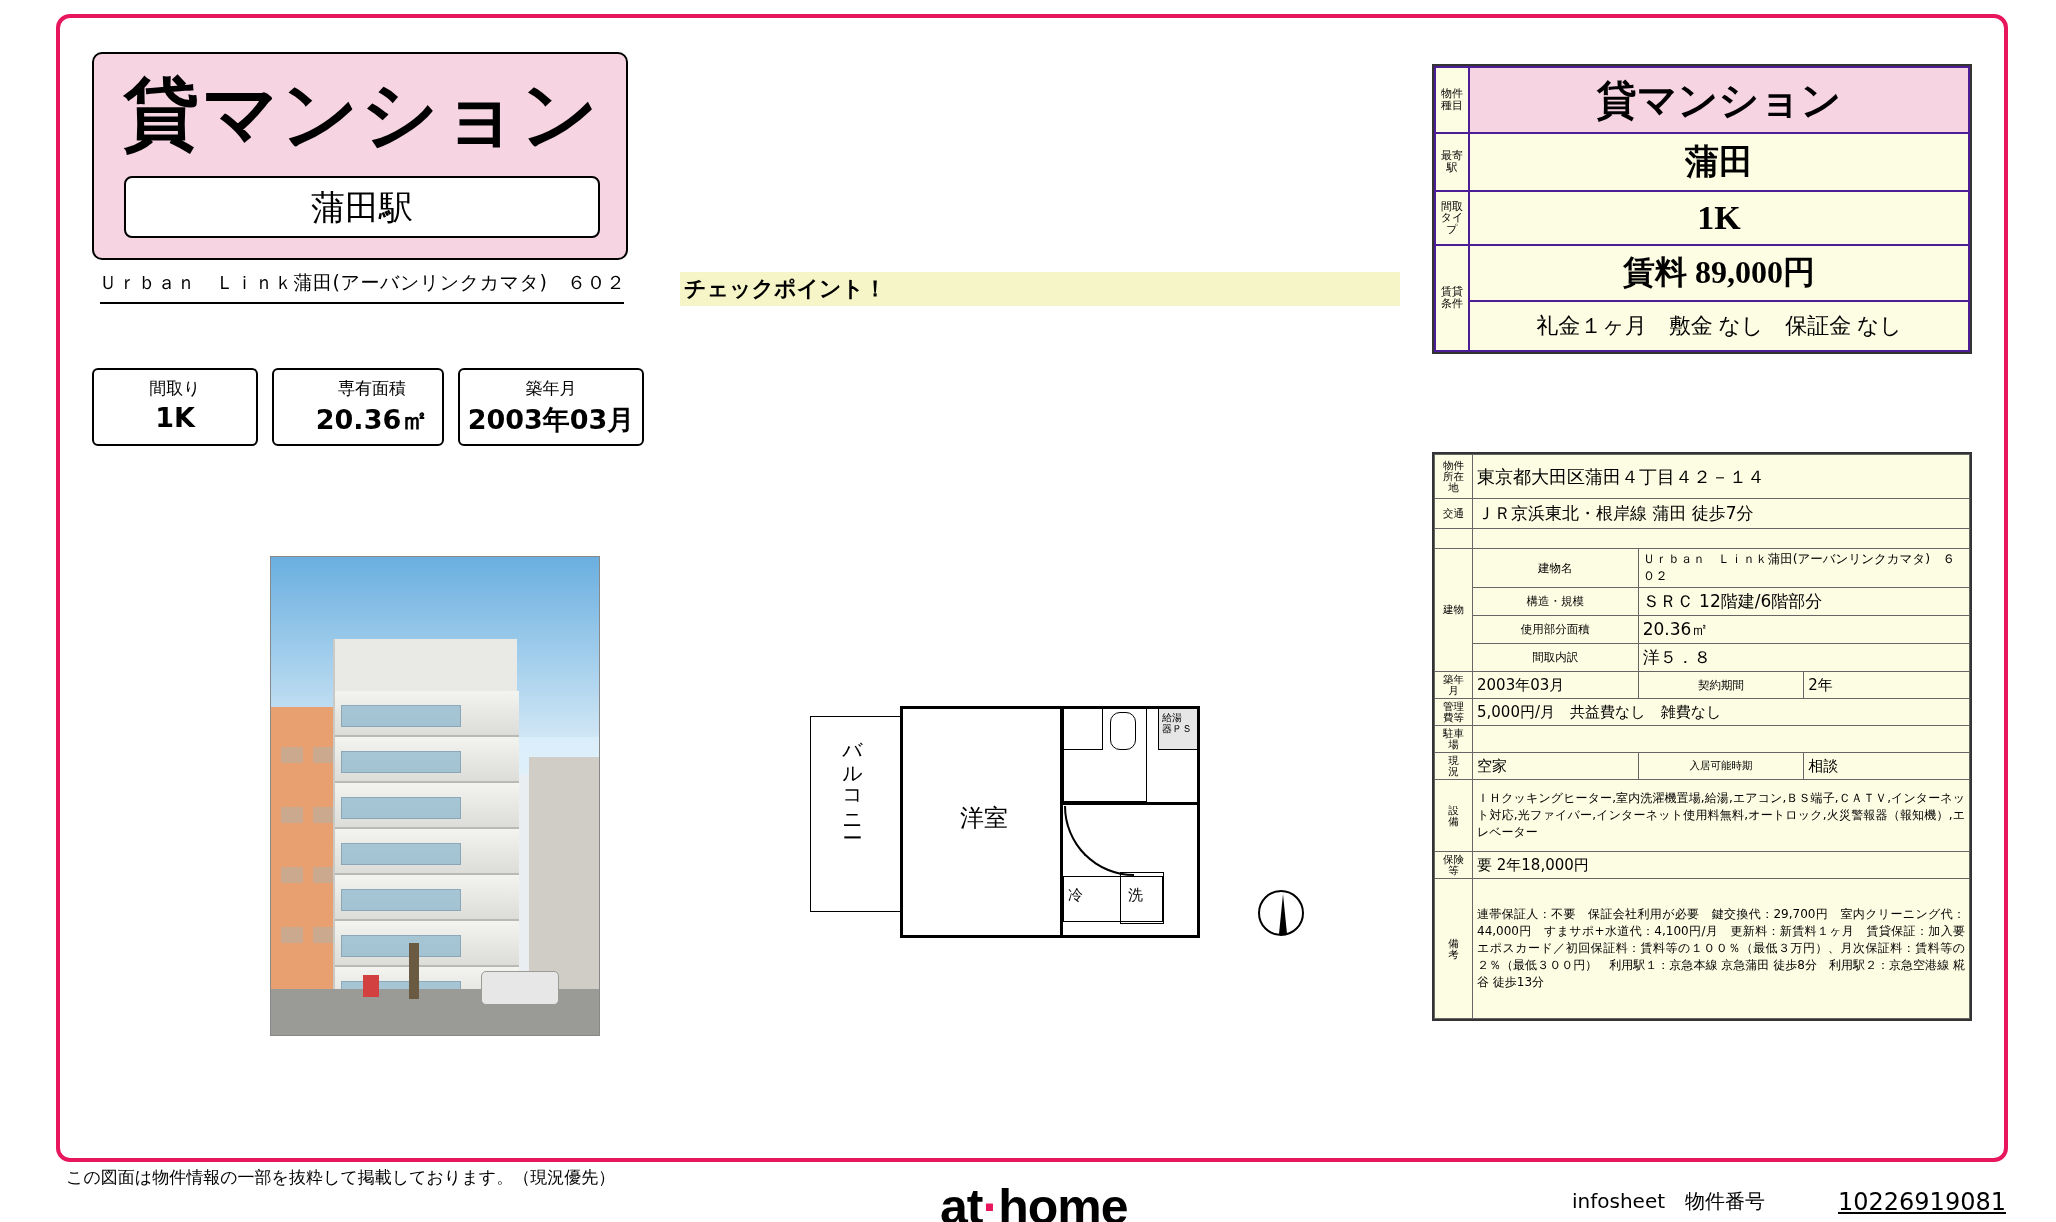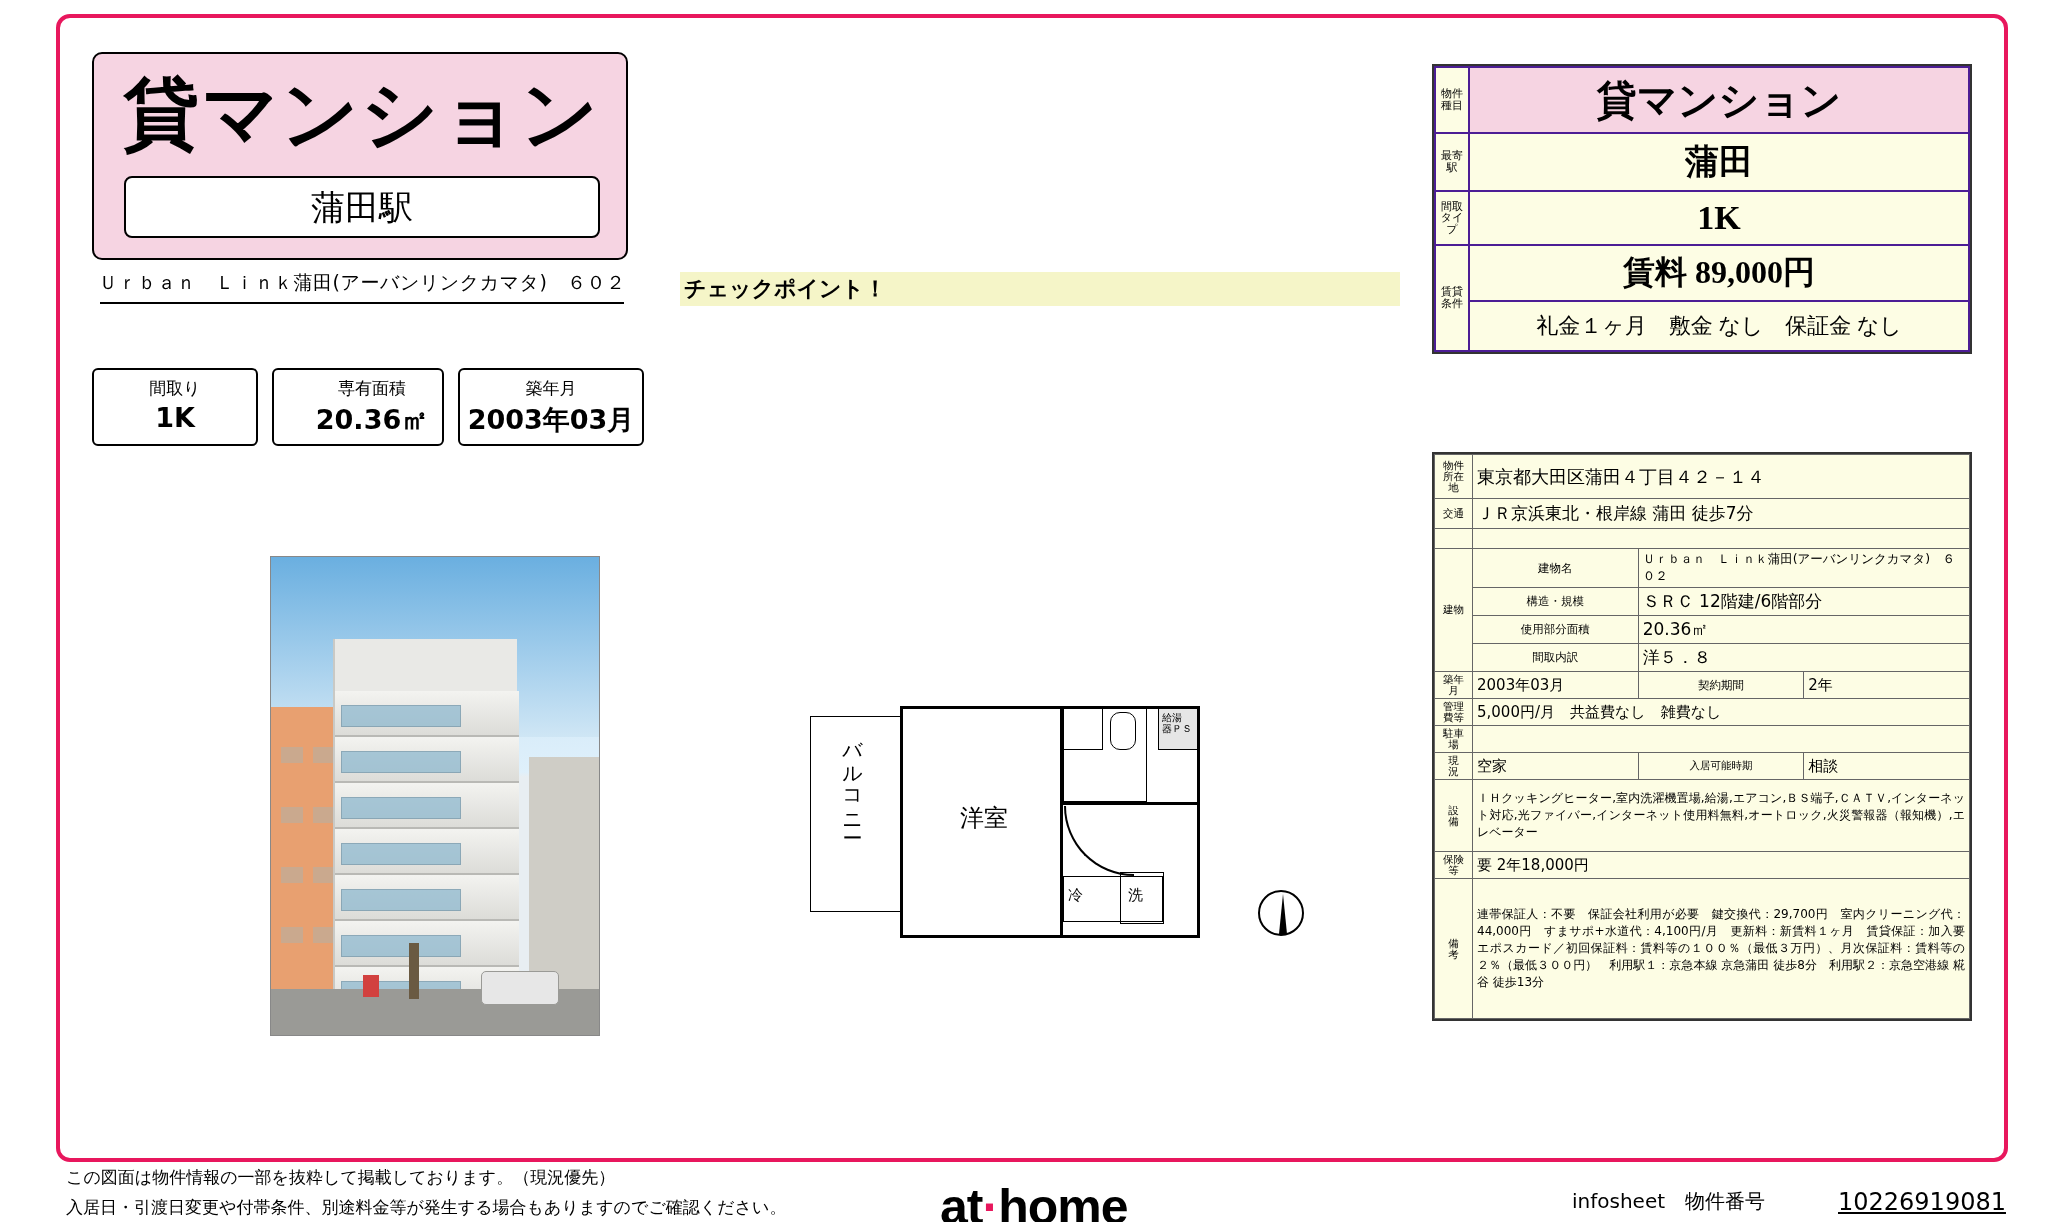--- a/index.html
+++ b/index.html
@@ -393,18 +393,17 @@
       </tr>
       <tr>
         <td class="lbl">備　考</td>
         <td class="note" colspan="3" style="height:140px;">連帯保証人：不要　保証会社利用が必要　鍵交換代：29,700円　室内クリーニング代：44,000円　すまサポ+水道代：4,100円/月　更新料：新賃料１ヶ月　賃貸保証：加入要 エポスカード／初回保証料：賃料等の１００％（最低３万円）、月次保証料：賃料等の２％（最低３００円）　利用駅１：京急本線 京急蒲田 徒歩8分　利用駅２：京急空港線 糀谷 徒歩13分</td>
       </tr>
     </tbody>
       </table>
   </div>
 
   <div class="foot1">この図面は物件情報の一部を抜粋して掲載しております。（現況優先）</div>
-  <div class="foot2">入居日・引渡日変更や付帯条件、別途料金等が発生する場合もありますのでご確認ください。</div>
   <div class="athome">at<span class="dot">·</span>home</div>
   <div class="infosheet">infosheet　物件番号</div>
   <div class="infonum">10226919081</div>
 
 </div>
 
 </body></html>

